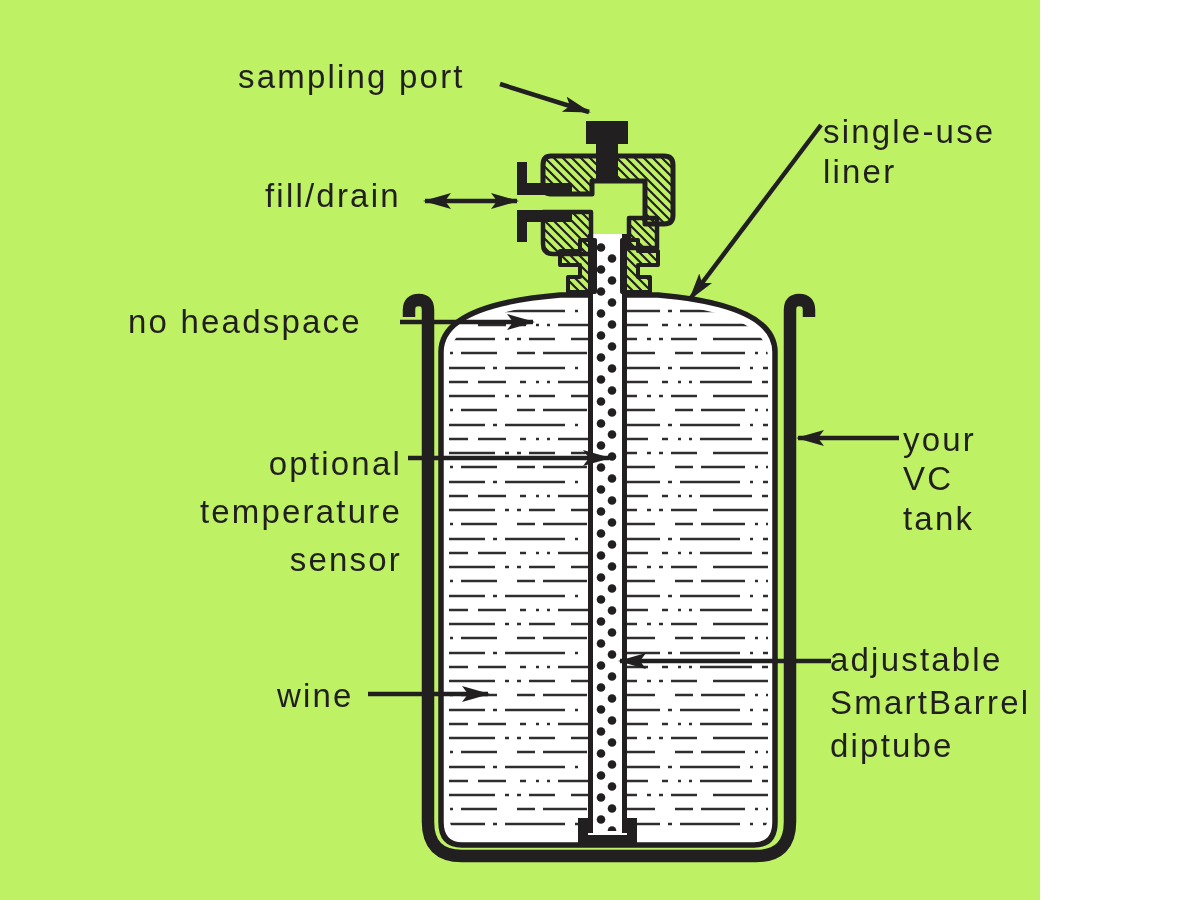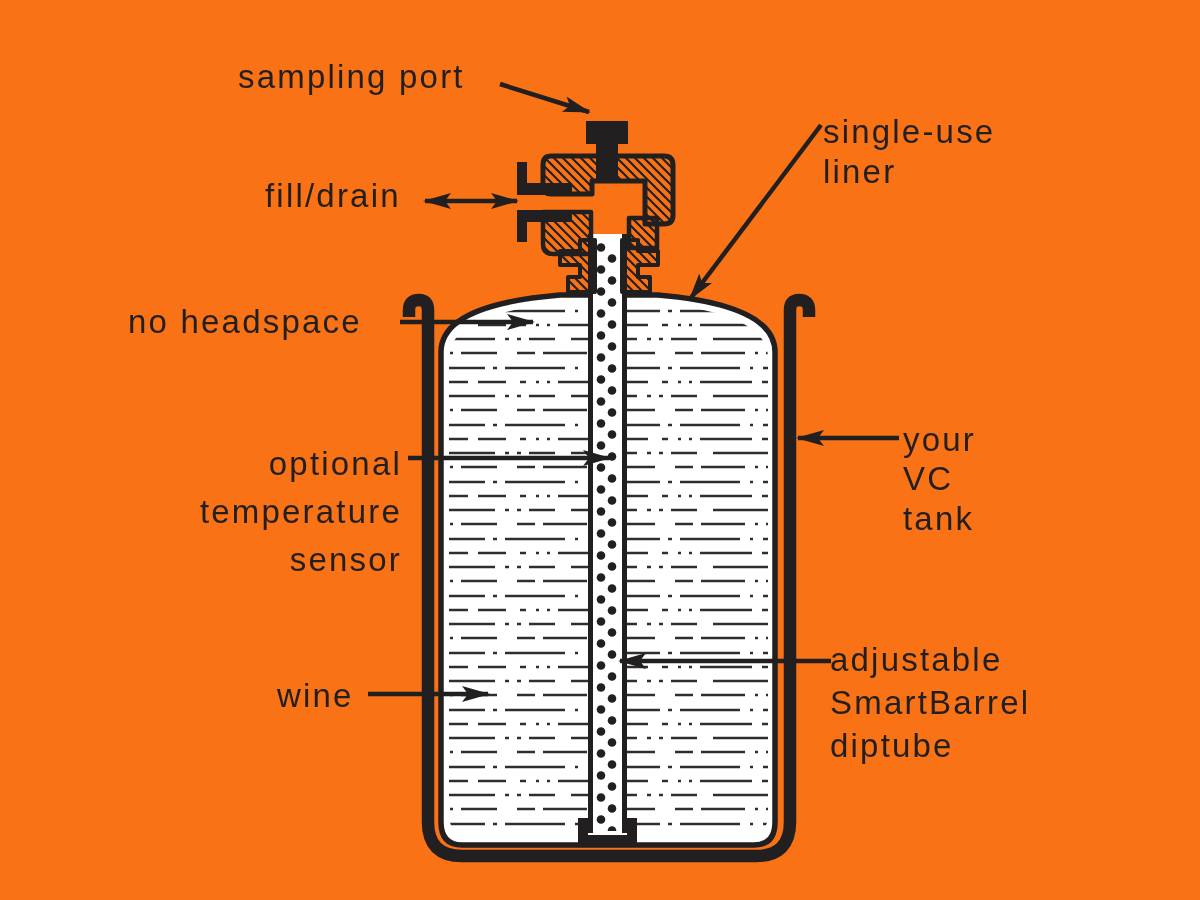--- a/index.html
+++ b/index.html
@@ -2,23 +2,23 @@
 <html><head>
 <meta charset="utf-8">
 <style>
   html, body {
     margin: 0;
     padding: 0;
     background: #ffffff;
   }
   .stage {
     position: relative;
-    width: 1200px;
+    width: 1040px;
     height: 900px;
-    background: #f97316;
+    background: #bef264;
     overflow: hidden;
   }
   svg.diagram {
     display: block;
     width: 1200px;
     height: 900px;
   }
   text.lbl {
     font-family: "Liberation Sans", "DejaVu Sans", sans-serif;
     font-size: 33px;

